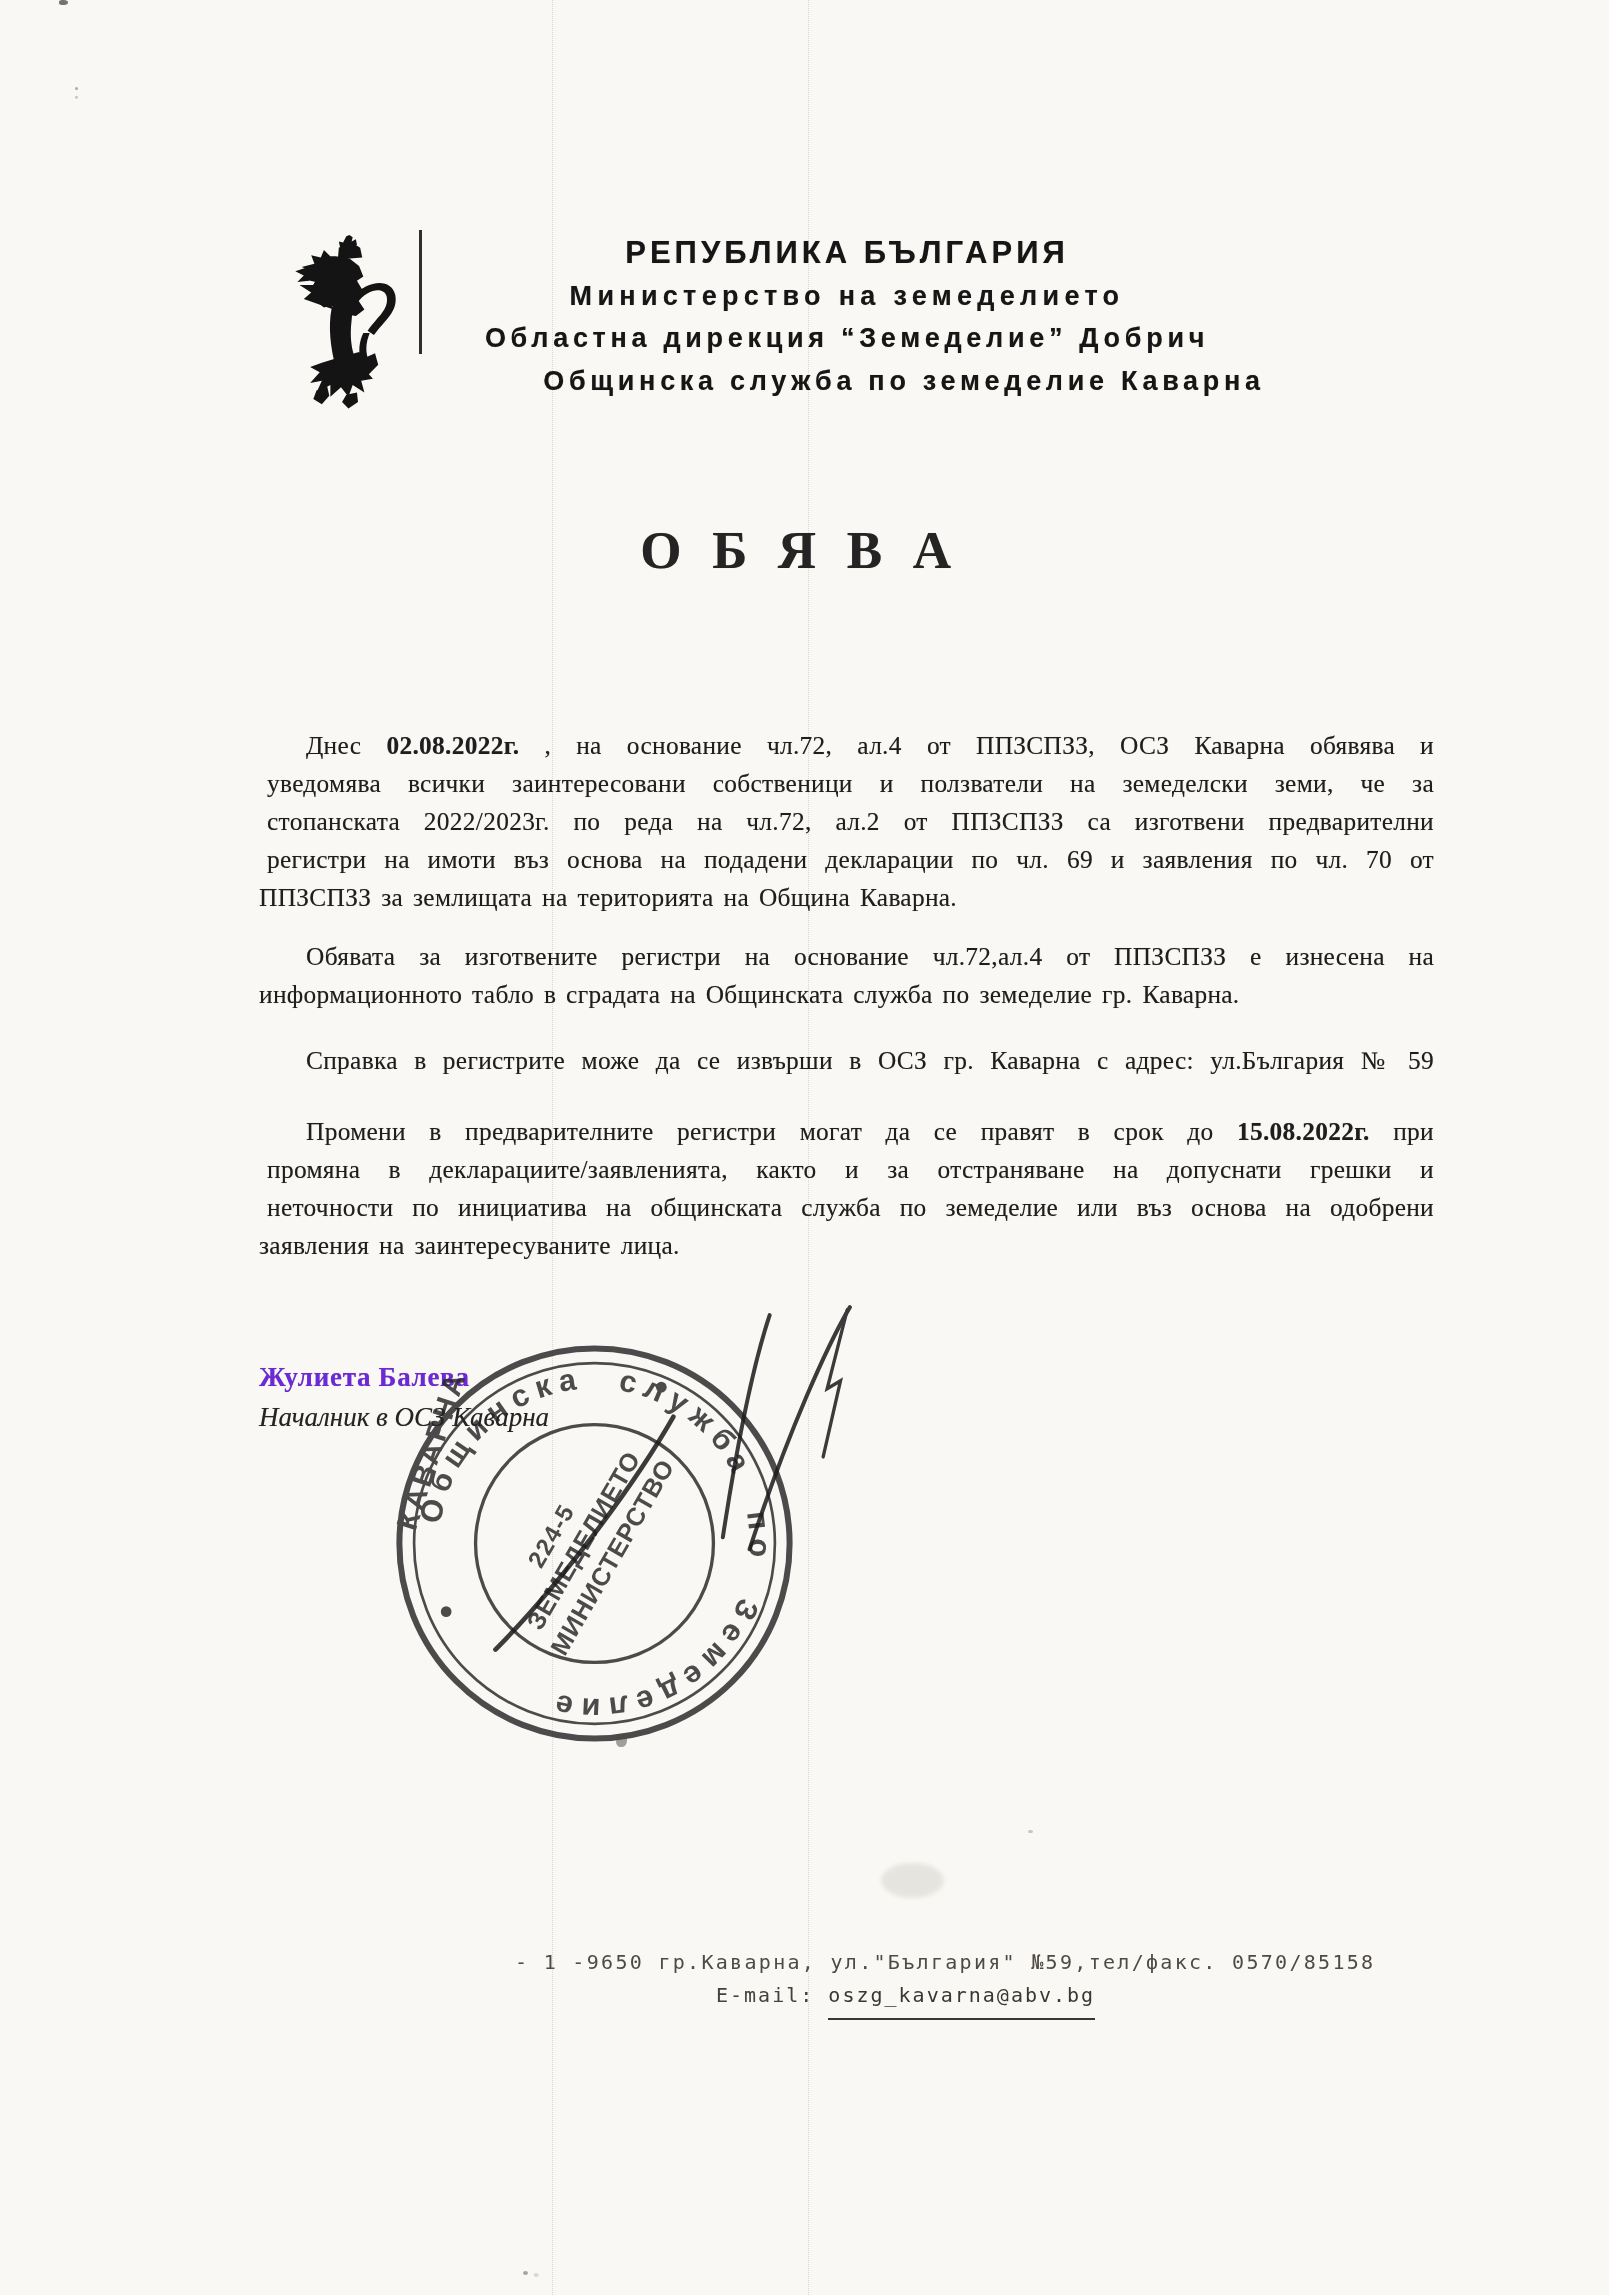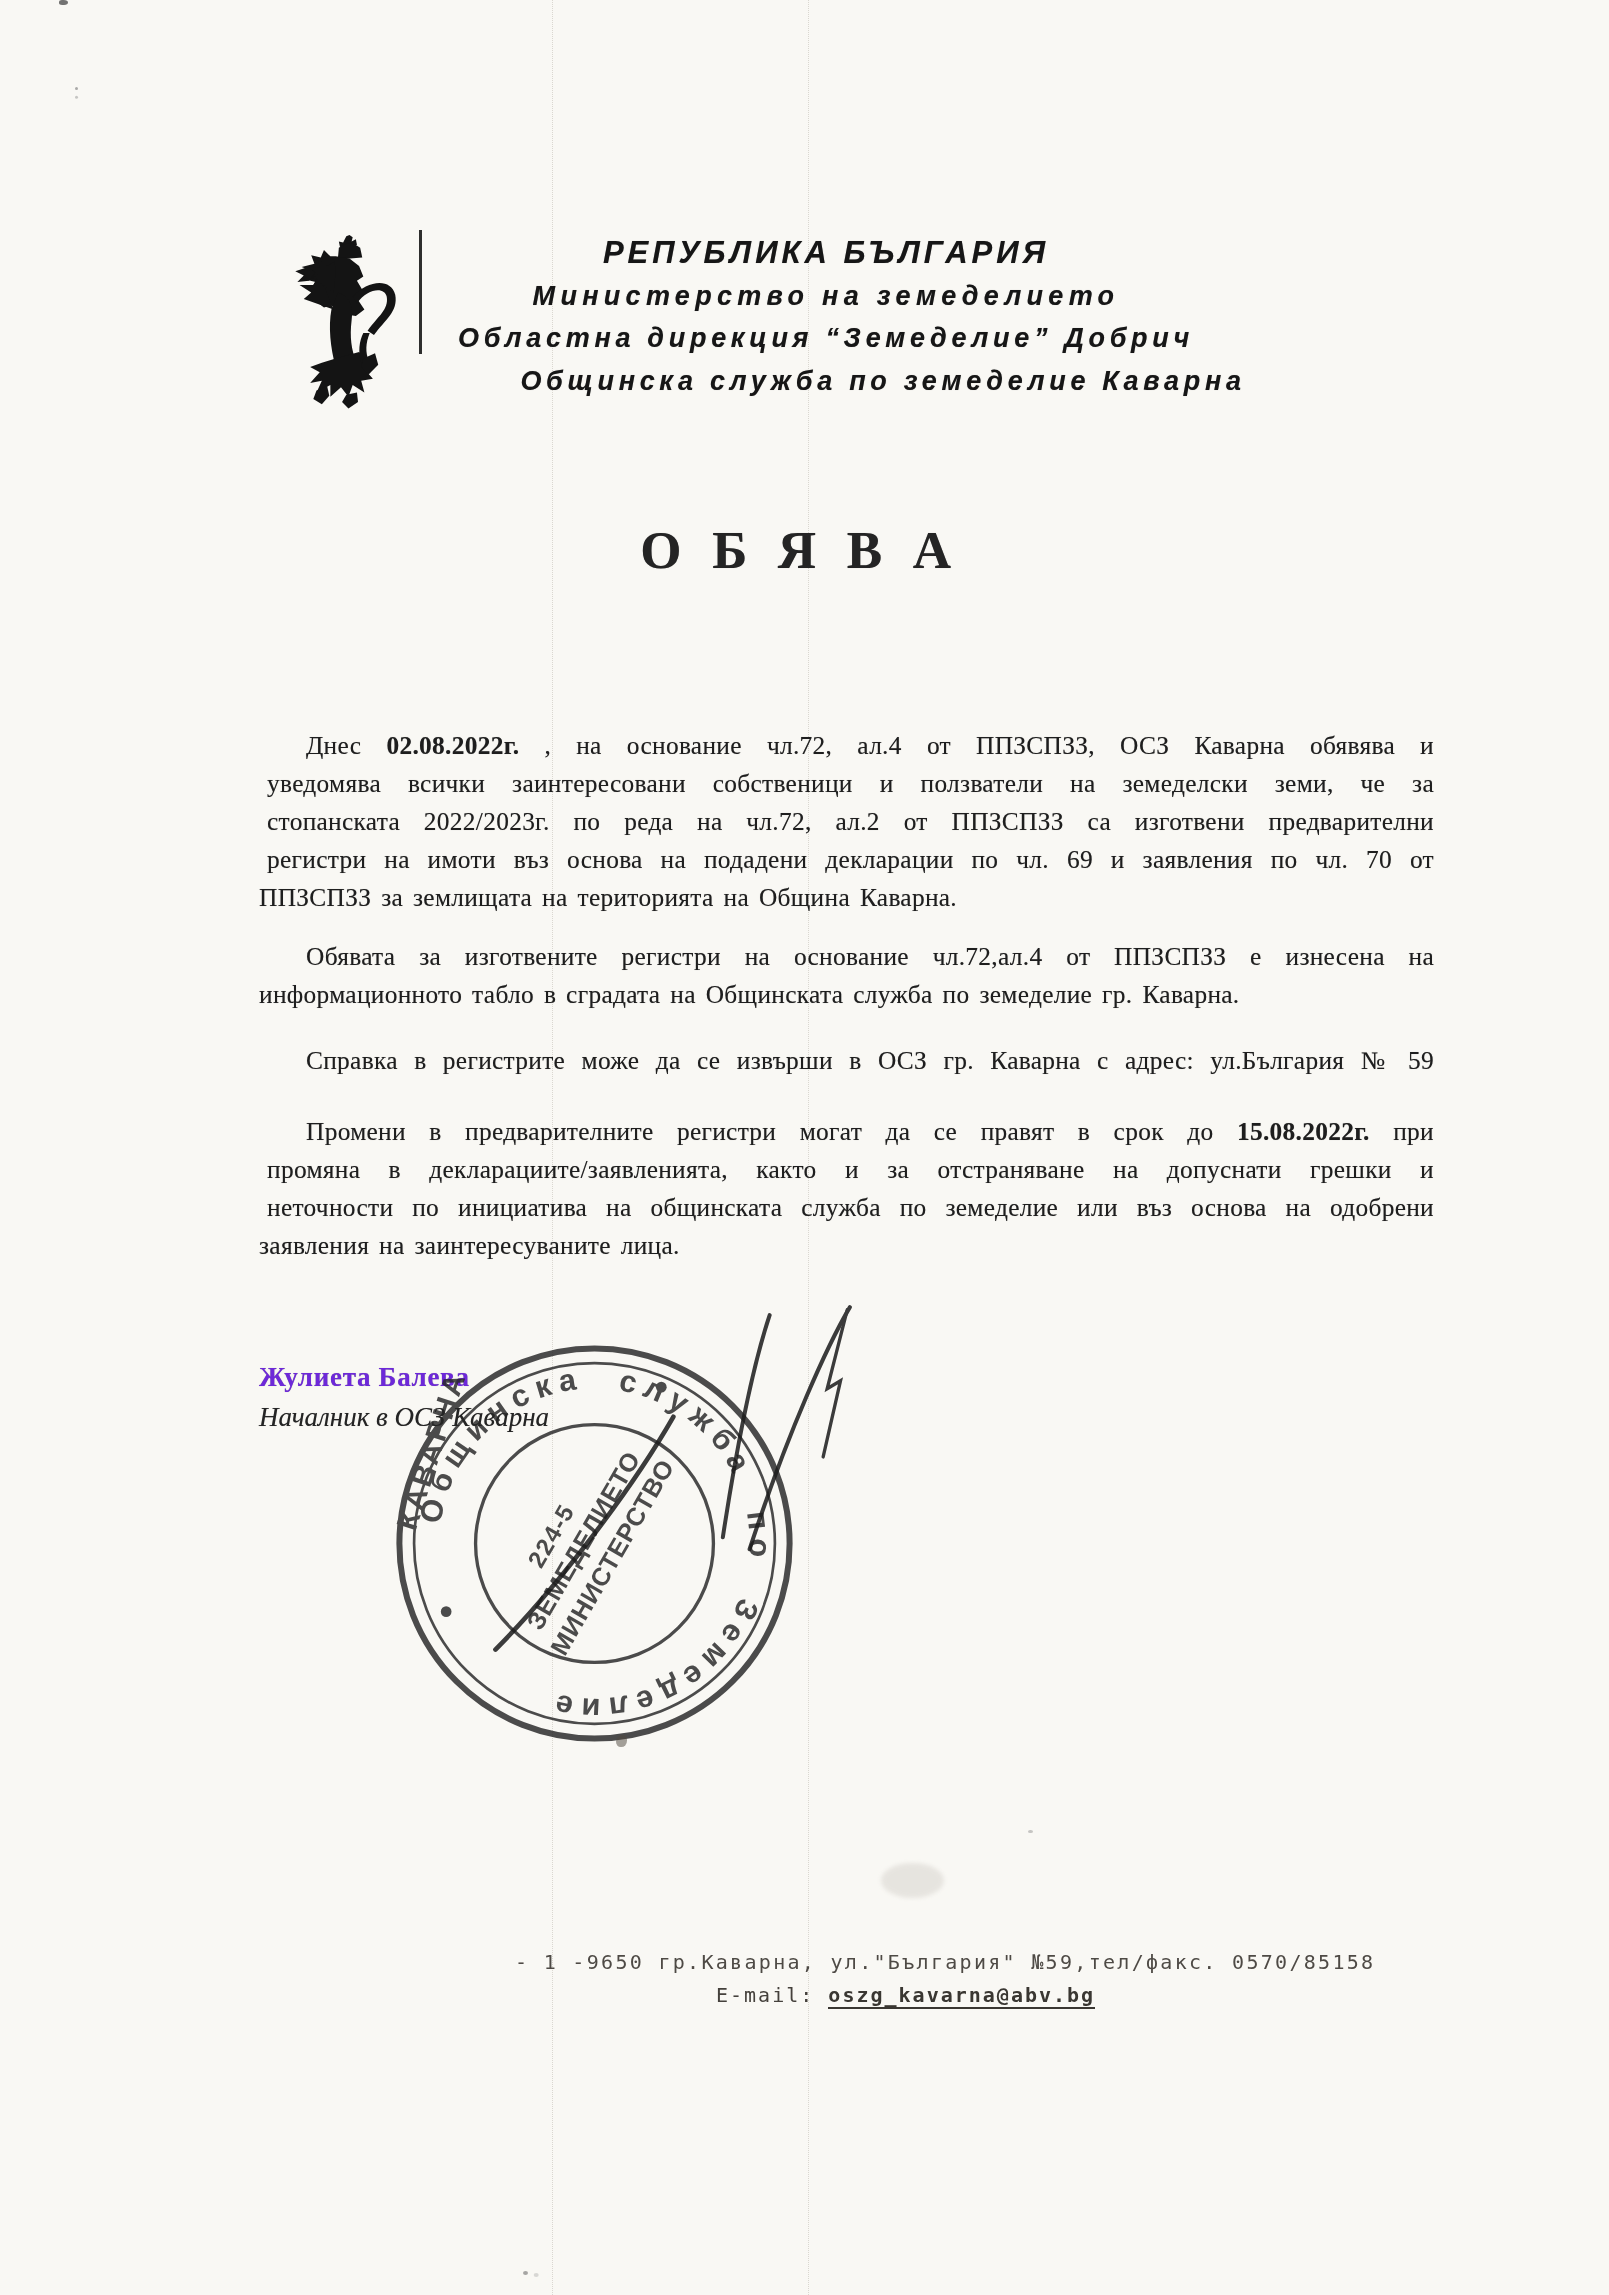--- a/index.html
+++ b/index.html
@@ -2,23 +2,23 @@
 <html style="font-size:10.7px"><head>
 <meta charset="utf-8">
 <style>
   html,body{margin:0;padding:0;background:#e8e6e0;}
   .page{position:relative;width:1610px;height:2295px;background:#f9f8f4;overflow:hidden;
         font-family:"Liberation Serif", serif;color:#1c1c1c;}
   .fold{position:absolute;top:0;height:2295px;width:0;border-left:1.3px dotted rgba(140,130,115,.28);}
   
   .emblem{position:absolute;left:291px;top:227px;}
   .hsep{position:absolute;left:419px;top:230px;width:2.7px;height:124px;background:#171717;opacity:.9;}
-  .hline{position:absolute;left:338px;width:976px;text-align:center;
+  .hline{position:absolute;left:359px;width:976px;text-align:center;
          font-family:"Liberation Sans", sans-serif;font-weight:bold;color:#161616;
-         text-shadow:0 0 0.7px rgba(20,20,20,.45);white-space:nowrap;font-style:italic;}
+         text-shadow:0 0 0.7px rgba(20,20,20,.45);white-space:nowrap;}
   .h1{top:235px;font-size:31px;letter-spacing:4px;}
   .h2{top:281px;font-size:27px;letter-spacing:5.3px;}
   .h3{top:323px;font-size:27px;letter-spacing:4.7px;}
   .h4{top:366px;font-size:27px;letter-spacing:4.7px;padding-left:57px;}
   
   .title{position:absolute;left:0;top:520px;width:1598px;text-align:center;
          font-size:53px;font-weight:bold;letter-spacing:6.7px;word-spacing:4px;color:#242424;
          text-shadow:0 0 0.7px rgba(0,0,0,.4);}
   
   .para{position:absolute;left:259px;width:1175px;font-size:25.4px;line-height:38px;
@@ -32,21 +32,21 @@
             letter-spacing:0.7px;color:#6d28d9;text-shadow:0 0 0.7px rgba(0,0,0,.4);}
   .sig-role{position:absolute;left:259px;top:1402px;font-size:27px;font-style:italic;
             color:#242424;text-shadow:0 0 0.7px rgba(0,0,0,.35);font-family:Liberation Serif, serif;}
   .stamp-svg{position:absolute;left:374px;top:1323px;opacity:.82;}
   .sign-svg{position:absolute;left:347px;top:1263px;}
   
   .f1{position:absolute;left:515px;top:1950px;font-family:"DejaVu Sans Mono", monospace;
       font-size:20px;letter-spacing:2.3px;color:#4e4a45;white-space:nowrap;}
   .f2{position:absolute;left:716px;top:1983px;font-family:"DejaVu Sans Mono", monospace;
       font-size:20px;letter-spacing:2px;color:#45413c;white-space:nowrap;}
-  .f2 .email{font-weight:bold;color:#3a3732;border-bottom:2px solid #3a3732;padding-bottom:0;}
+  .f2 .email{font-weight:normal;color:#3a3732;border-bottom:2px solid #3a3732;padding-bottom:11px;}
   
   .speck{position:absolute;}
   .sp1{left:59px;top:0;width:8.7px;height:5.3px;background:#3a3a3a;border-radius:40% 60% 55% 45%;opacity:.7;}
   .sp2{left:75px;top:87px;width:3.3px;height:3.3px;background:#777;border-radius:50%;
        box-shadow:0 8.7px 0 rgba(130,130,130,.7);opacity:.6;}
   .sp3{left:881px;top:1863px;width:63px;height:35px;background:#8a8178;opacity:.16;
        border-radius:50%;filter:blur(2px);}
   .sp4{left:616px;top:1735px;width:10.7px;height:12px;background:#50483f;opacity:.5;
        border-radius:60% 40% 55% 45%;filter:blur(0.7px);}
   .sp5{left:523px;top:2271px;width:5.3px;height:4px;background:#555;border-radius:50%;opacity:.5;

